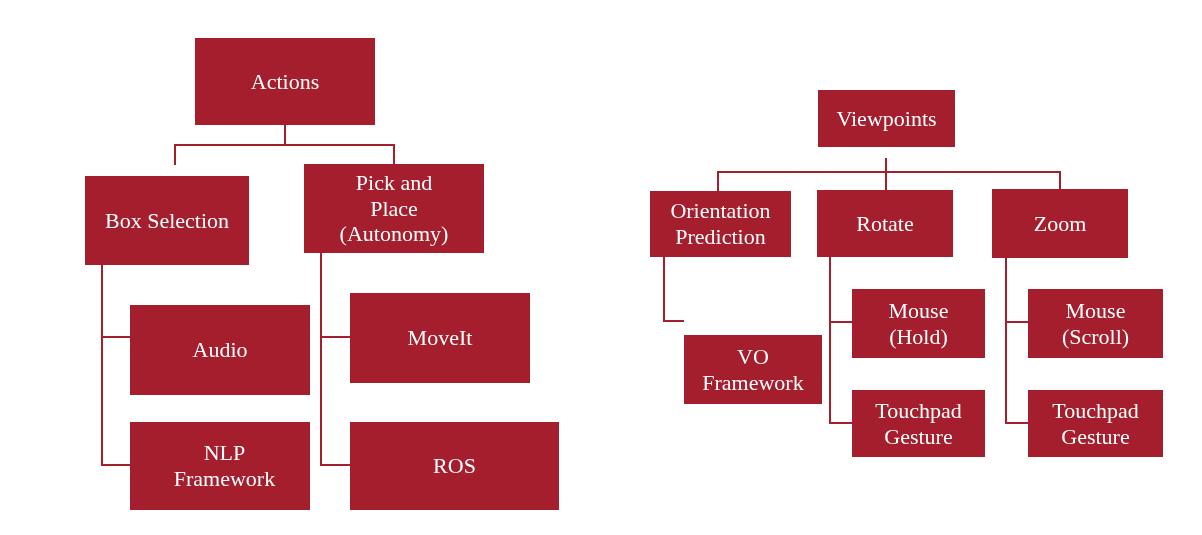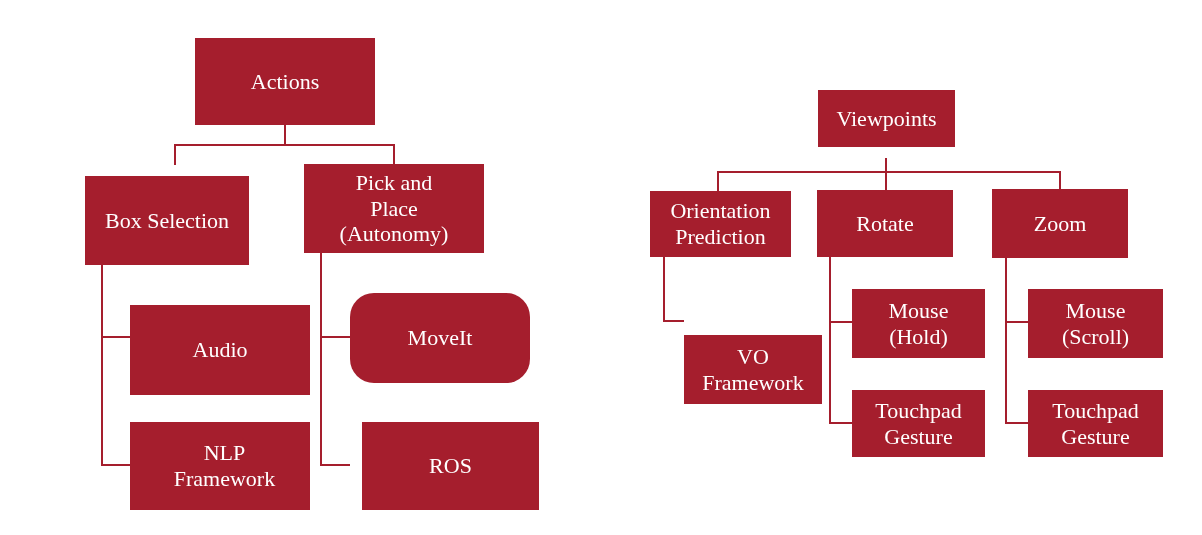--- a/index.html
+++ b/index.html
@@ -45,23 +45,23 @@
 
   <div class="node" style="left:304px; top:164px; width:180px; height:89px;">Pick and
 Place
 (Autonomy)</div>
 
   <div class="node" style="left:130px; top:293px; width:180px; height:90px;margin-top:12px;">Audio</div>
 
   <div class="node" style="left:130px; top:422px; width:180px; height:88px;padding-left:9px;">NLP
 Framework</div>
 
-  <div class="node" style="left:350px; top:293px; width:180px; height:90px;border-radius:24px;">MoveIt</div>
+  <div class="node" style="left:350px; top:293px; width:180px; height:90px;">MoveIt</div>
 
-  <div class="node" style="left:350px; top:422px; width:177px; height:88px;margin-left:12px;">ROS</div>
+  <div class="node" style="left:350px; top:422px; width:209px; height:88px;">ROS</div>
 
   <div class="conn" style="left:284px; top:125px; width:2px;   height:21px;"></div>
   <div class="conn" style="left:174px; top:144px; width:221px; height:2px;"></div>
   <div class="conn" style="left:174px; top:144px; width:2px;   height:21px;"></div>
   <div class="conn" style="left:393px; top:144px; width:2px;   height:21px;"></div>
   <div class="conn" style="left:101px; top:253px; width:2px;   height:213px;"></div>
   <div class="conn" style="left:101px; top:336px; width:29px;  height:2px;"></div>
   <div class="conn" style="left:101px; top:464px; width:29px;  height:2px;"></div>
   <div class="conn" style="left:320px; top:253px; width:2px;   height:213px;"></div>
   <div class="conn" style="left:320px; top:336px; width:30px;  height:2px;"></div>

